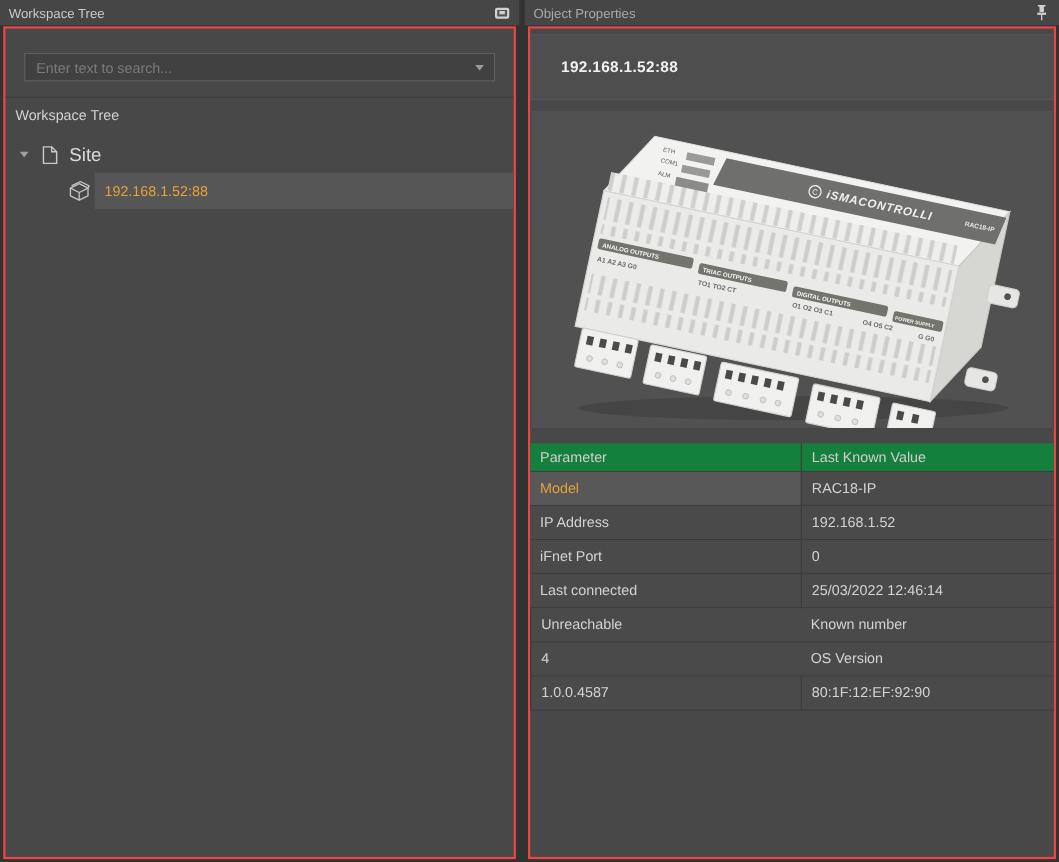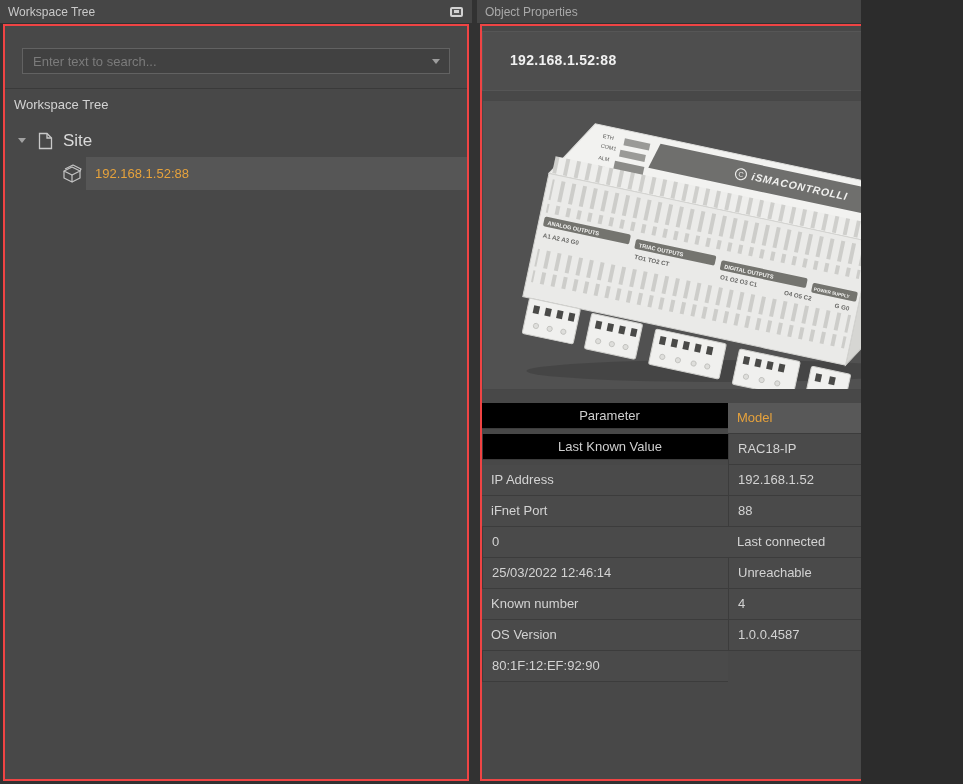--- a/index.html
+++ b/index.html
@@ -1,18 +1,18 @@
 <!DOCTYPE html>
 <html><head>
 <meta charset="utf-8">
 <style>
   * { box-sizing: border-box; margin: 0; padding: 0; }
   html,body { background:#2c2c2c; }
   #app {
-    position: relative; width: 861px; height: 784px;
+    position: relative; width: 963px; height: 784px;
     background: #323232; overflow: hidden;
     font-family: "Liberation Sans", sans-serif;
     -webkit-font-smoothing: antialiased;
   }
   .panel { position: absolute; top: 0; height: 784px; }
   .panel-left  { left: 0;   width: 472px; }
   .panel-right { left: 477px; width: 486px; }
 
   .panel-header {
     height: 23px; display: flex; align-items: center;
@@ -73,21 +73,21 @@
     position: absolute; left: 0; right: 0; top: 74px; height: 290px;
     background: #515151; border: 1px solid #474747; overflow: hidden;
   }
 
   .props-table {
     position: absolute; left: 0; right: 0; top: 377px;
     display: grid; grid-template-columns: 246px 1fr; font-size: 13px;
   }
   .cell { height: 31px; line-height: 30px; padding-left: 9px; background: #4a4a4a;
     border-bottom: 1px solid #3c3c3c; color: #d3d3d3; white-space: nowrap; overflow: hidden; }
-  .cell.hdrc { height: 26px; line-height: 25px; background: #000000; color: #cfcfcf; text-align: center; }
+  .cell.hdrc { height: 26px; line-height: 25px; background: #15803d; color: #cfcfcf; }
   .cell.value { border-left: 1px solid #3c3c3c; }
   .cell.param.hl { background: #585858; color: #e6a23c; }
 </style>
 </head>
 <body>
 
 <div id="app">
 
   <section class="panel panel-left">
     <div class="panel-header">
@@ -255,28 +255,27 @@
             <rect x="416" y="118" width="28" height="17" rx="4" fill="#e6e6e4" stroke="#cfcfcc"></rect>
             <circle cx="434" cy="126" r="3" fill="#515151"></circle>
             <rect x="412" y="196" width="28" height="17" rx="4" fill="#e6e6e4" stroke="#cfcfcc"></rect>
             <circle cx="430" cy="204" r="3" fill="#515151"></circle>
           </g>
         </svg>
       </div>
 
       <div class="props-table">
         <div class="cell hdrc param">Parameter</div>
-        <div class="cell param hl">Model</div>
-
-      <div class="cell hdrc value">Last Known Value</div>
+        <div class="cell hdrc value">Last Known Value</div>
+
+      <div class="cell param hl">Model</div>
           <div class="cell value">RAC18-IP</div>
           <div class="cell param">IP Address</div>
           <div class="cell value">192.168.1.52</div>
           <div class="cell param">iFnet Port</div>
-          <div class="cell value">88</div>
           <div class="cell value">0</div>
           <div class="cell param">Last connected</div>
           <div class="cell value">25/03/2022 12:46:14</div>
           <div class="cell value">Unreachable</div>
           <div class="cell param">Known number</div>
           <div class="cell value">4</div>
           <div class="cell param">OS Version</div>
           <div class="cell value">1.0.0.4587</div>
           <div class="cell value">80:1F:12:EF:92:90</div>
         </div>

